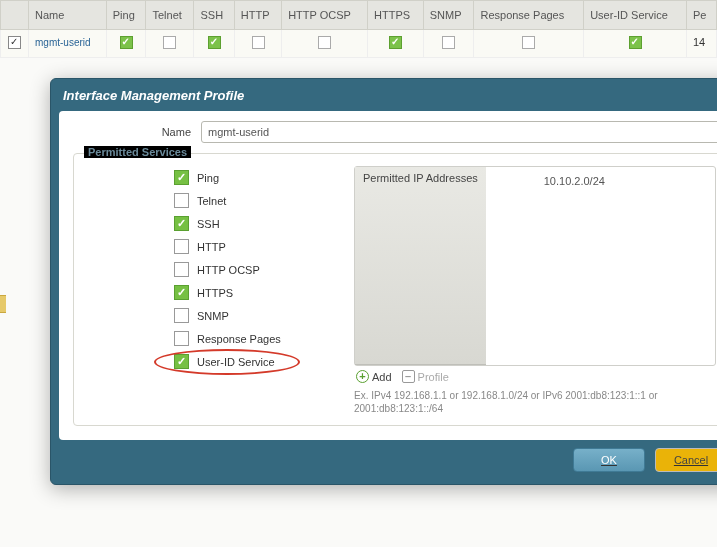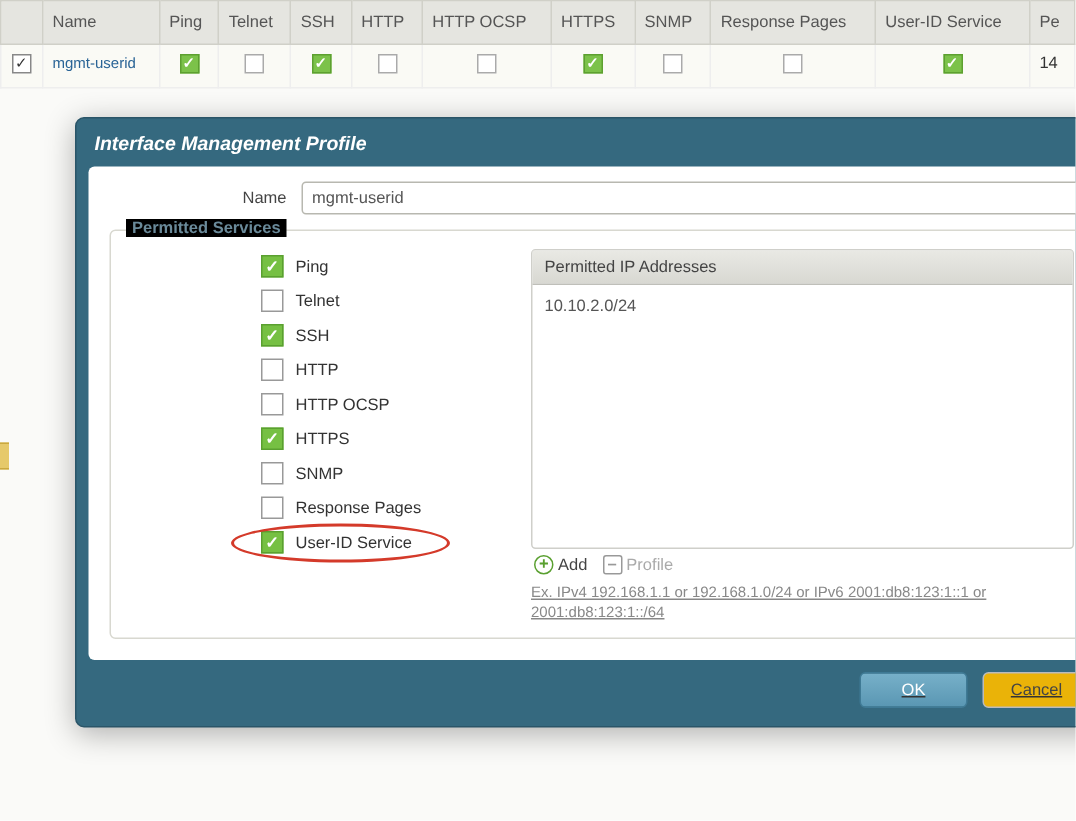--- a/index.html
+++ b/index.html
@@ -32,30 +32,30 @@
   
   .services-col { width:260px; padding-left:90px; padding-top:4px; }
   .service-row { display:flex; align-items:center; margin-bottom:8px; position:relative; }
   .svc-chk { width:15px; height:15px; border:1px solid #999; background:#fff; margin-right:8px; display:inline-flex; align-items:center; justify-content:center; cursor:pointer; }
   .svc-chk.on { background:#76c043; border-color:#5aa030; }
   .svc-chk.on::after { content:"✓"; color:#fff; font-size:11px; font-weight:bold; }
   .service-row span.lbl { color:#333; }
   .highlight-ring { position:absolute; left:-20px; top:-5px; width:146px; height:26px; border:2px solid #d43a2a; border-radius:50%; pointer-events:none; }
 
   .ip-col { flex:1; display:flex; flex-direction:column; }
-  .ip-list { flex:1; min-height:200px; border:1px solid #cfcfca; border-radius:3px; background:#fff; display:flex; flex-direction:column; }
+  .ip-list { flex:1; min-height:200px; border:1px solid #cfcfca; border-radius:3px; background:#fff; display:flex; flex-direction:row;gap:18px; }
   .ip-list-header { background:linear-gradient(#e9e9e4,#d8d8d2); border-bottom:1px solid #bfbfb9; padding:5px 8px; color:#444; font-size:11px; }
-  .ip-list-body { flex:1; padding:6px 8px; min-height:165px; }
+  .ip-list-body { flex:1; padding:6px 8px; min-height:165px;margin-left:32px; }
   .ip-item { padding:2px 0; color:#555; }
   .ip-actions { display:flex; gap:10px; padding:4px 2px 2px 2px; align-items:center; }
   .ip-btn { display:flex; align-items:center; gap:3px; cursor:pointer; color:#444; font-size:11px; }
   .ico-add { width:13px; height:13px; border:1.5px solid #5aa030; border-radius:50%; display:inline-flex; align-items:center; justify-content:center; color:#5aa030; font-weight:bold; line-height:1; font-size:11px; }
   .ico-del { width:13px; height:13px; border:1.5px solid #999; border-radius:2px; display:inline-flex; align-items:center; justify-content:center; color:#999; font-weight:bold; line-height:1; font-size:11px; }
   .ip-btn.disabled { color:#aaa; cursor:default; }
-  .hint { color:#888; font-size:10px; margin-top:4px; line-height:1.3;text-decoration:underline; }
+  .hint { color:#888; font-size:10px; margin-top:4px; line-height:1.3; }
 
   .modal-footer { display:flex; justify-content:flex-end; gap:10px; padding:0 22px 12px 0;text-decoration:underline; }
   .btn { min-width:72px; height:24px; border-radius:4px; font-size:11px; cursor:pointer; border:1px solid; }
   .btn-ok { background:linear-gradient(#77b0c9,#5a97b3); border-color:#3f7a95; color:#fff; }
   .btn-cancel { background:#eab308; border-color:#bbb; color:#444; }
 
   .left-strip { position:absolute; left:0; top:295px; width:6px; height:18px; background:#e6c96a; border-top:1px solid #caa83f; border-bottom:1px solid #caa83f; }
 </style>
 </head>
 <body>

